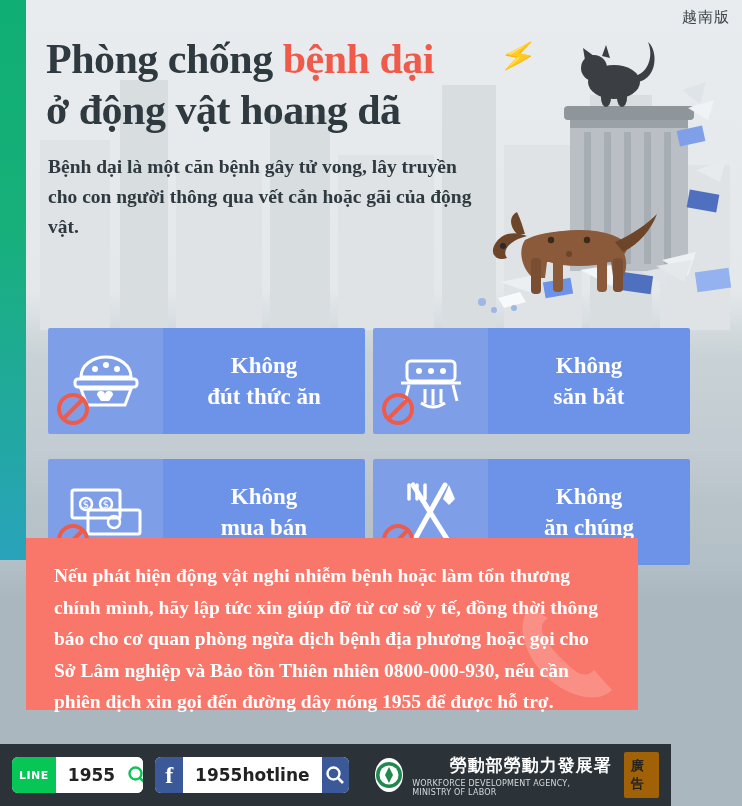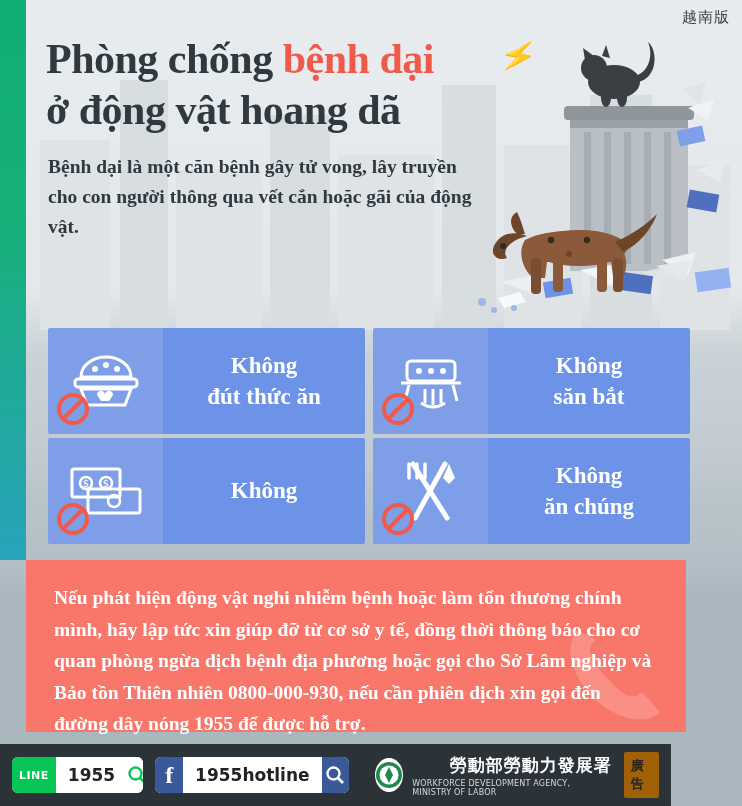--- a/index.html
+++ b/index.html
@@ -52,36 +52,36 @@
   .para2 { top: 248px; }
 
   
   .dog { position: absolute; left: 487px; top: 196px; width: 180px; height: 110px; }
 
   
   .scene { position: absolute; right: 0; top: 20px; width: 260px; height: 300px; }
 
   
   .tiles { position: absolute; left: 48px; top: 328px; width: 646px; }
-  .tile-row { display: flex; gap: 8px; margin-bottom: 4px; align-items: flex-end; }
+  .tile-row { display: flex; gap: 8px; margin-bottom: 25px; align-items: flex-end; }
   .tile { display: flex; width: 317px; height: 106px; border-radius: 2px; overflow: hidden; }
   .tile-icon {
     width: 115px; background: #7e9fe8; position: relative;
     display: flex; align-items: center; justify-content: center;
   }
   .tile-text {
     flex: 1; background: #6d93e8; color: #fff;
     display: flex; flex-direction: column; align-items: center; justify-content: center;
     font-size: 23px; line-height: 1.35; font-weight: bold;
   }
   .ban { position: absolute; left: 8px; bottom: 8px; width: 34px; height: 34px; }
 
   
   .callout {
-    position: absolute; left: 26px; top: 560px; width: 660px; height: 172px;
+    position: absolute; left: 26px; top: 538px; width: 612px; height: 172px;
     background: #f8766a; color: #fff; padding: 22px 28px 2px 28px;
     font-size: 19.5px; line-height: 1.62; font-weight: bold;
   }
   .callout .ph { position: absolute; right: 14px; bottom: 6px; opacity: .18; }
 
   
   .footer {
     position: absolute; left: 0; bottom: 0; width: 671px; height: 62px;
     background: #2b3238; display: flex; align-items: center; padding: 0 12px; gap: 12px;
   }
@@ -279,20 +279,21 @@
             <rect x="24" y="28" width="52" height="24" rx="2" fill="none" stroke="#fff" stroke-width="3"></rect>
             <circle cx="50" cy="40" r="6" fill="none" stroke="#fff" stroke-width="2.5"></circle>
           </svg>
           <svg class="ban" viewBox="0 0 34 34">
             <circle cx="17" cy="17" r="14" fill="none" stroke="#f05a4a" stroke-width="4"></circle>
             <line x1="7" y1="27" x2="27" y2="7" stroke="#f05a4a" stroke-width="4"></line>
           </svg>
         </div>
         <div class="tile-text">
           <span>Không</span>
+          <span>mua bán</span>
         </div>
       </div>
 
       <div class="tile">
         <div class="tile-icon">
           <svg width="76" height="66" viewBox="0 0 76 66">
             <path d="M20 6 L54 60" stroke="#fff" stroke-width="5" fill="none" stroke-linecap="round"></path>
             <path d="M56 6 L50 20 L56 26 L62 20 Z" fill="#fff"></path>
             <path d="M52 6 L22 60" stroke="#fff" stroke-width="5" fill="none" stroke-linecap="round"></path>
             <path d="M16 6 v14 M24 6 v14 M32 6 v14" stroke="#fff" stroke-width="3.5" fill="none" stroke-linecap="round"></path>

